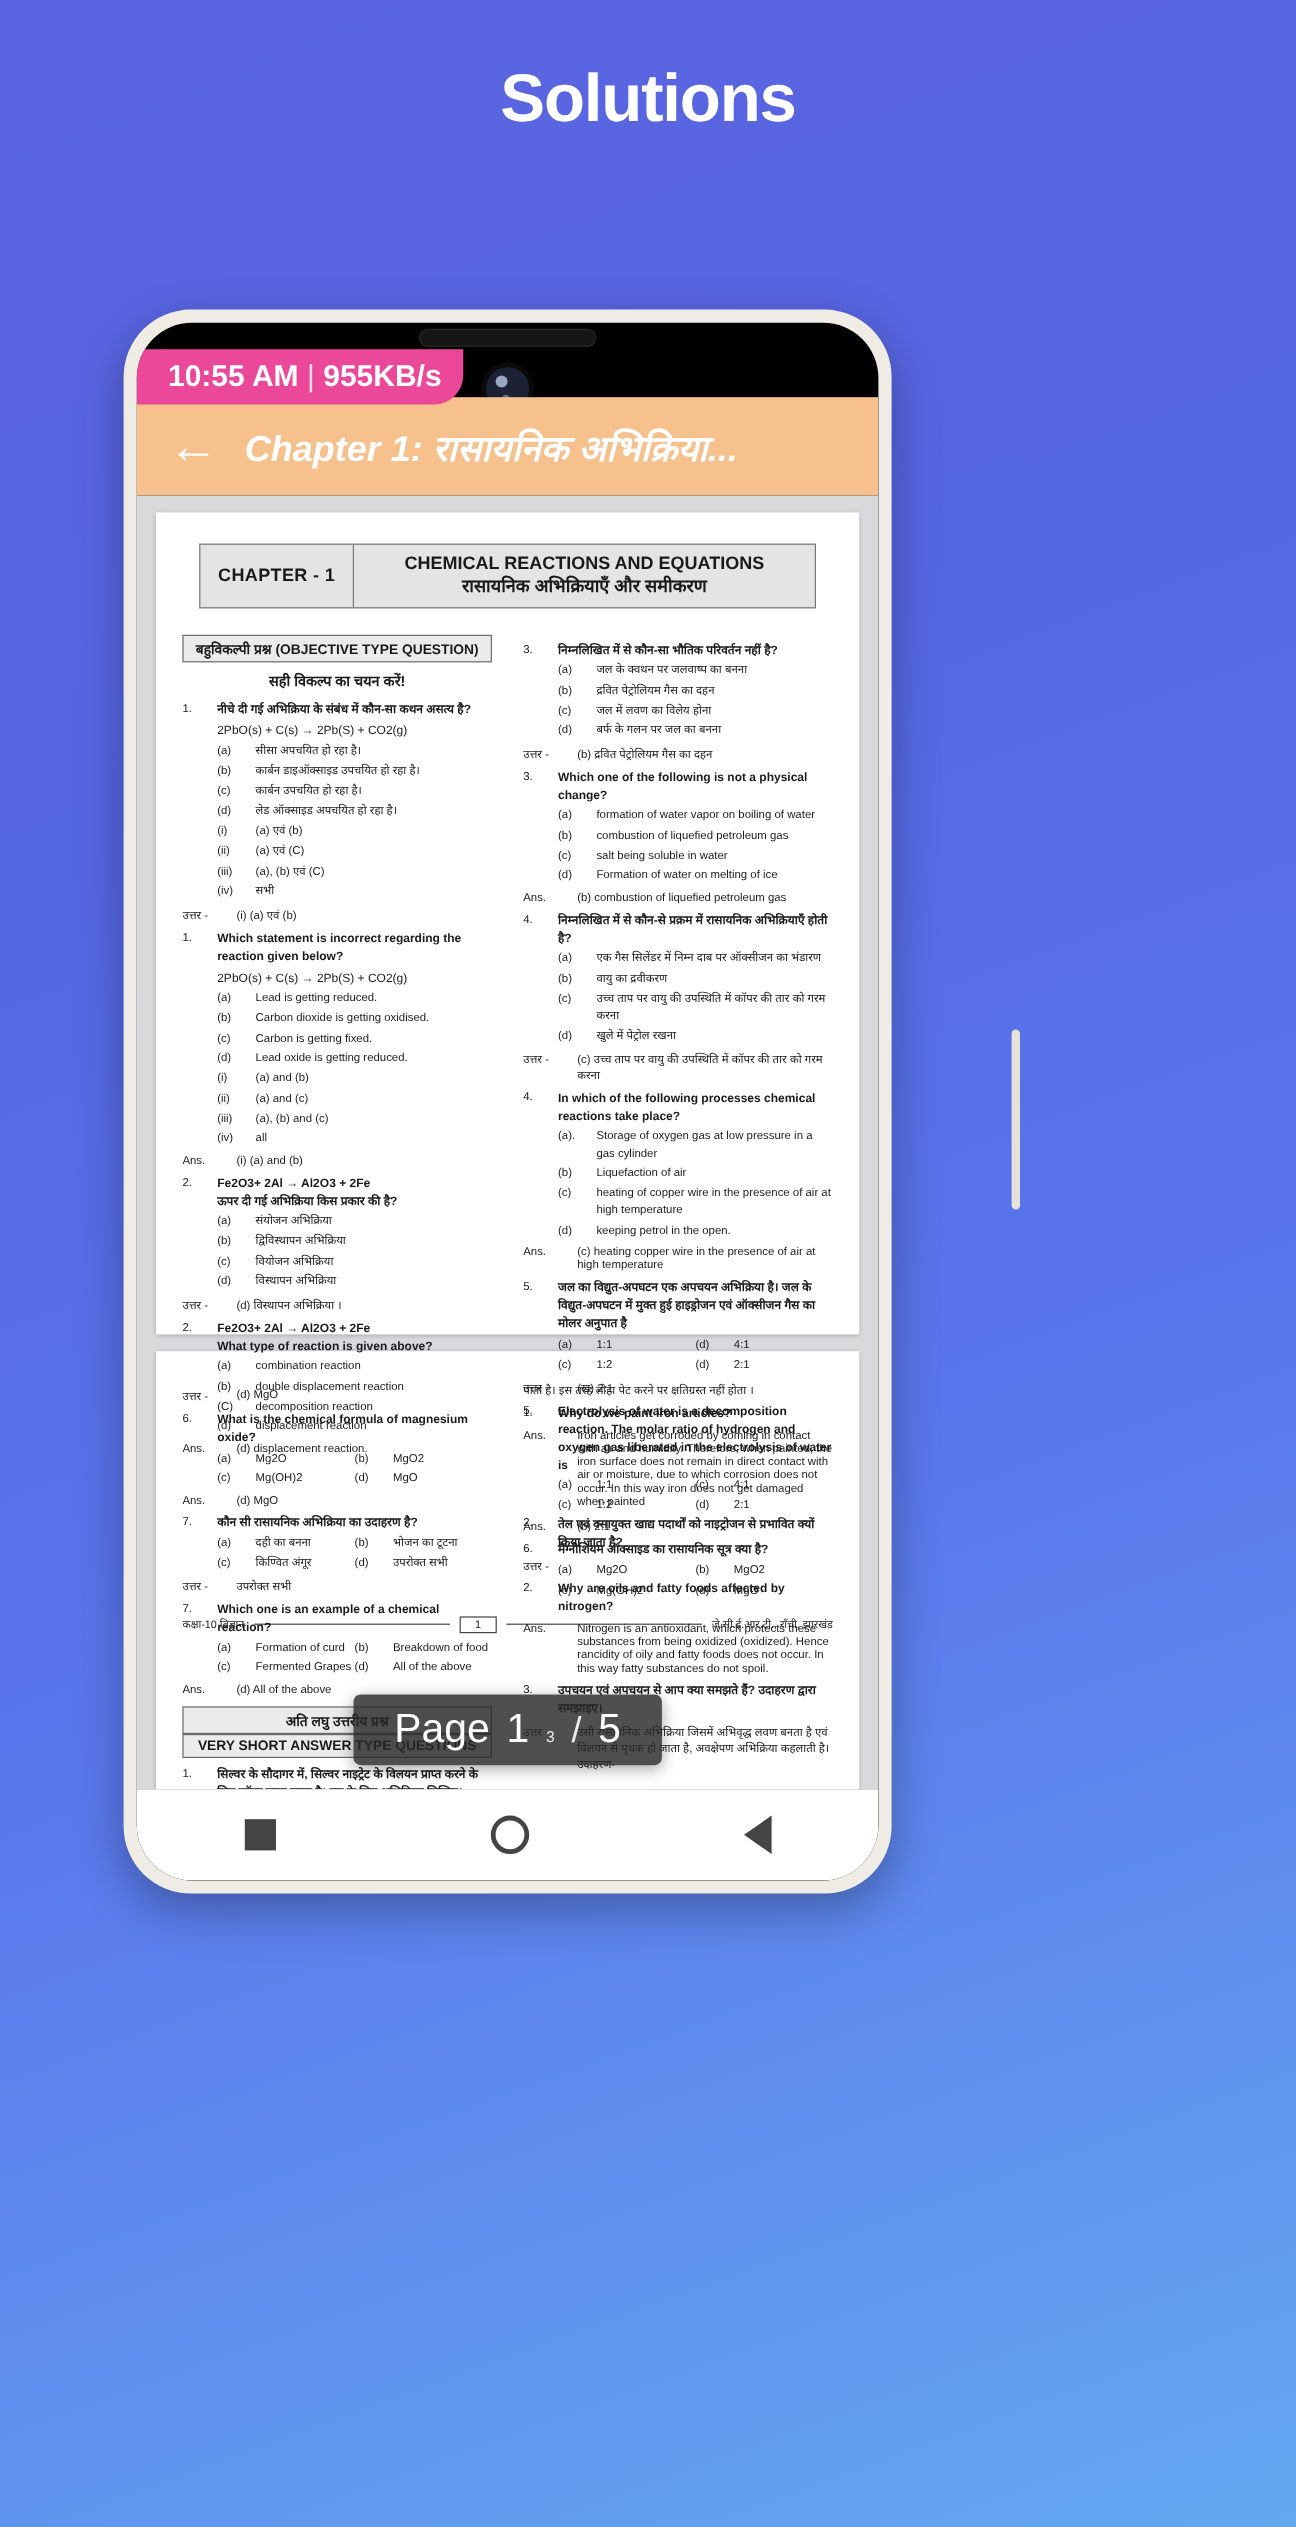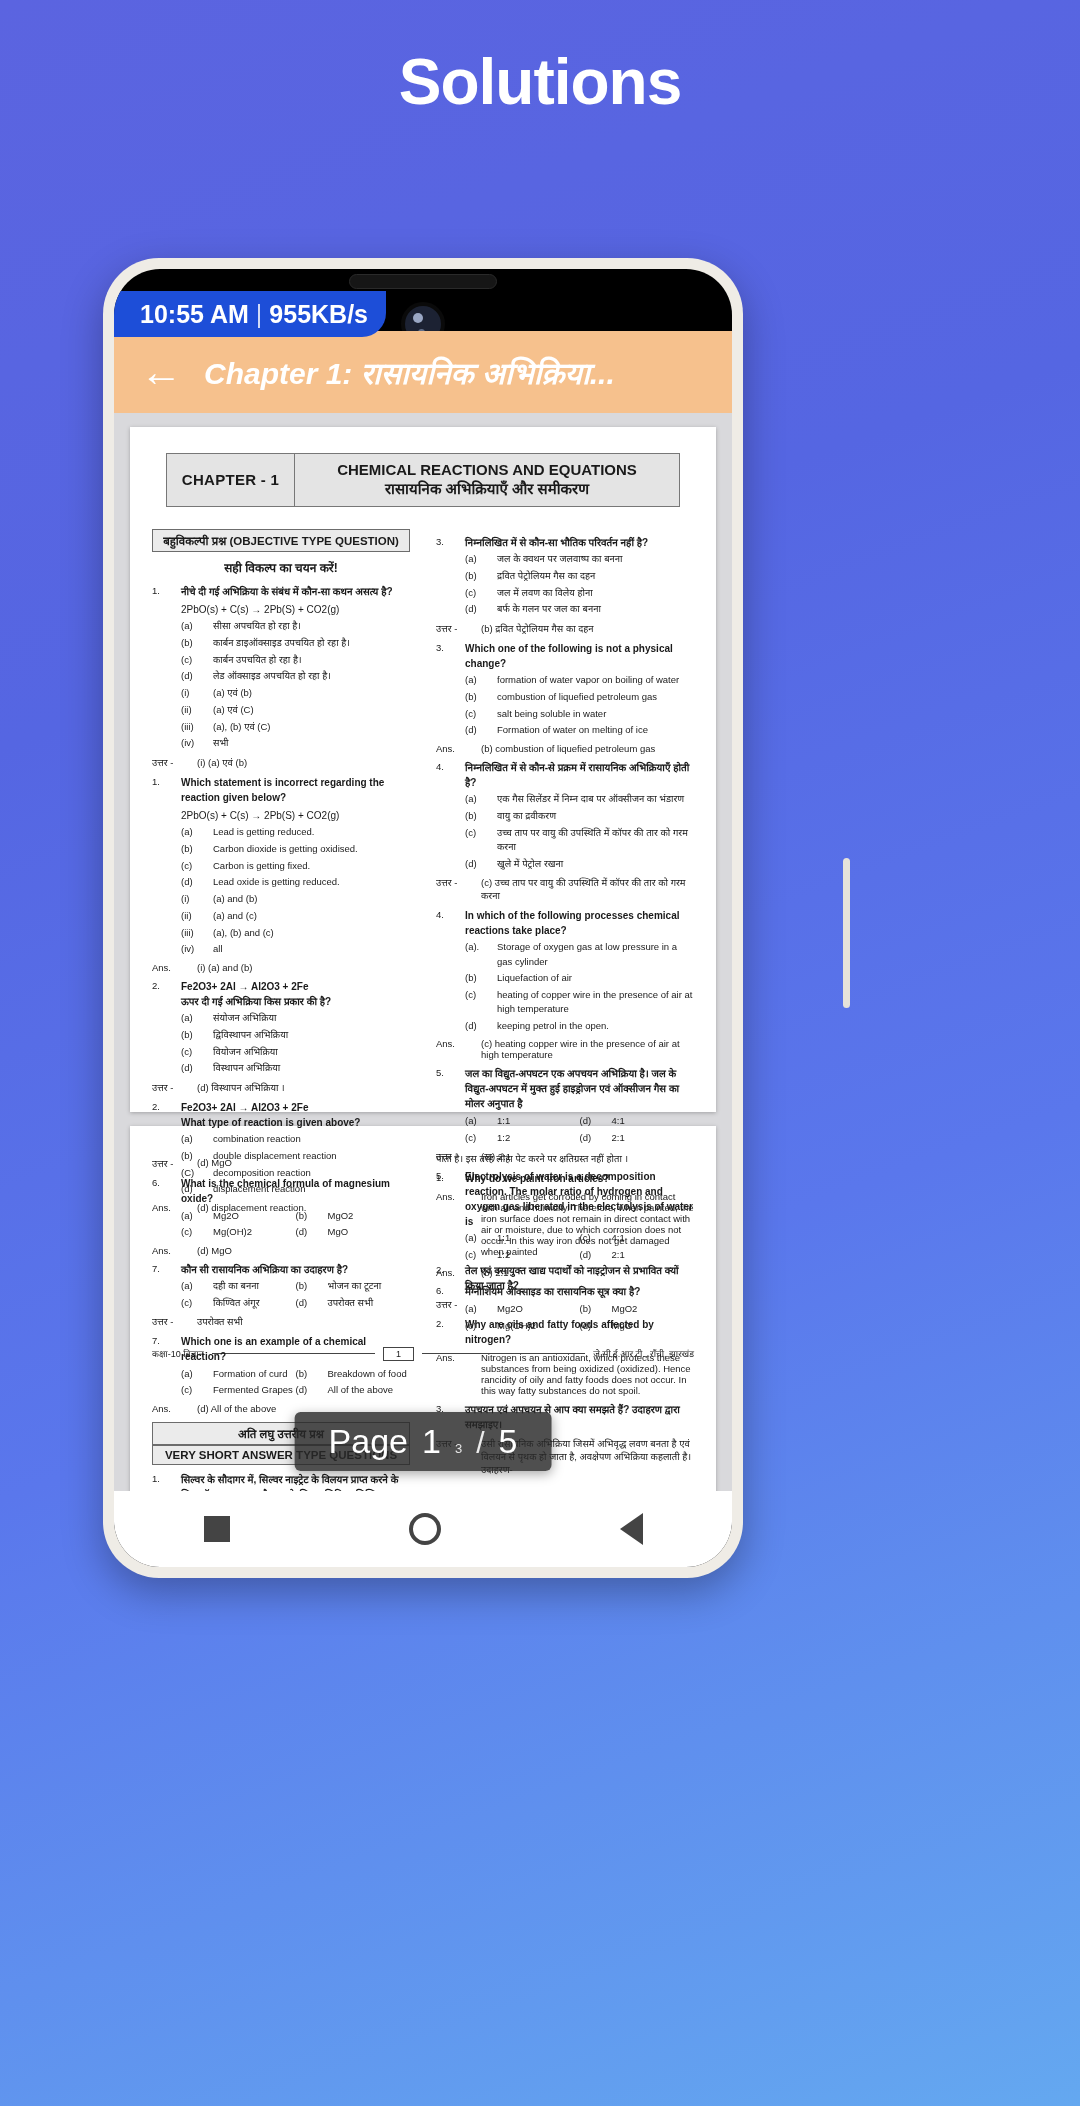--- a/index.html
+++ b/index.html
@@ -15,21 +15,21 @@
     overflow: hidden;
   }
 
   
   .promo {
     position: absolute; top: 26px; left: 0; width: 1080px;
     text-align: center; color: #fff;
     font-weight: 800; letter-spacing: -1px;
   }
   .promo .l1 { font-size: 80px; line-height: 112px; }
-  .promo .l2 { font-size: 64px; line-height: 112px; }
+  .promo .l2 { font-size: 56px; line-height: 112px; }
 
   
   #phone {
     position: absolute; left: 103px; top: 258px;
     width: 640px; height: 1320px;
     background: #efece6;
     border-radius: 56px;
     box-shadow: 0 14px 40px rgba(0,0,0,.30);
     padding: 11px;
   }
@@ -72,21 +72,21 @@
 
   
   #statusbar {
     position: absolute; top: 0; left: 0; width: 100%;
     height: 72px; display: flex; align-items: flex-end;
     justify-content: space-between;
     padding: 0 0 4px 0;
     z-index: 3;
   }
   .sb-left {
-    background: #1d4ed8; color: #fff;
+    background: #ec4899; color: #fff;
     font-size: 25px; font-weight: 700;
     height: 46px; display: flex; align-items: center;
     padding: 0 18px 0 26px;
     border-radius: 0 0 24px 0;
     white-space: nowrap;
   }
   .sb-left .sep { opacity: .8; margin: 0 7px; font-weight: 400; }
   .sb-right {
     background: #ea5b20; color: #fff;
     height: 46px; display: flex; align-items: center;

